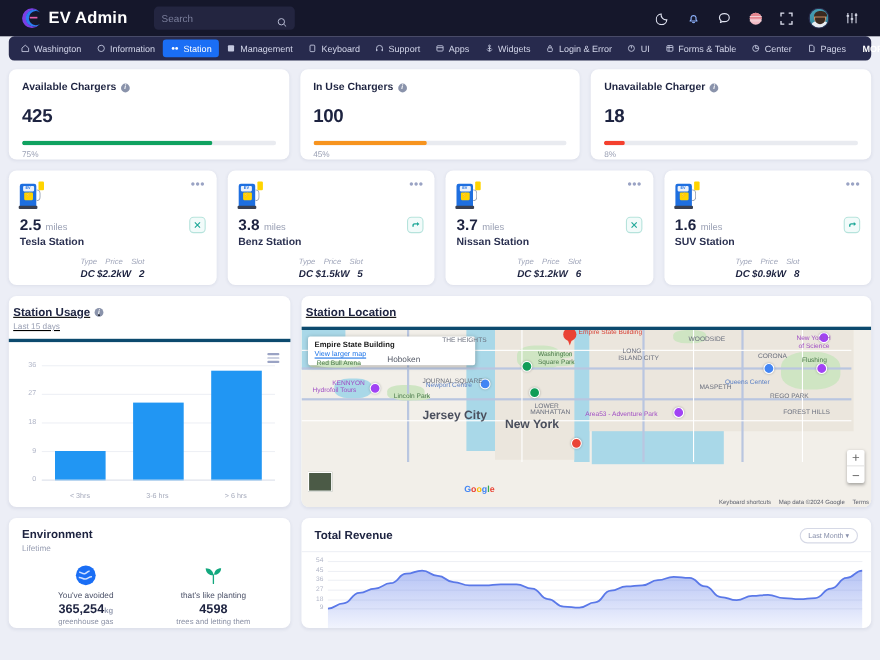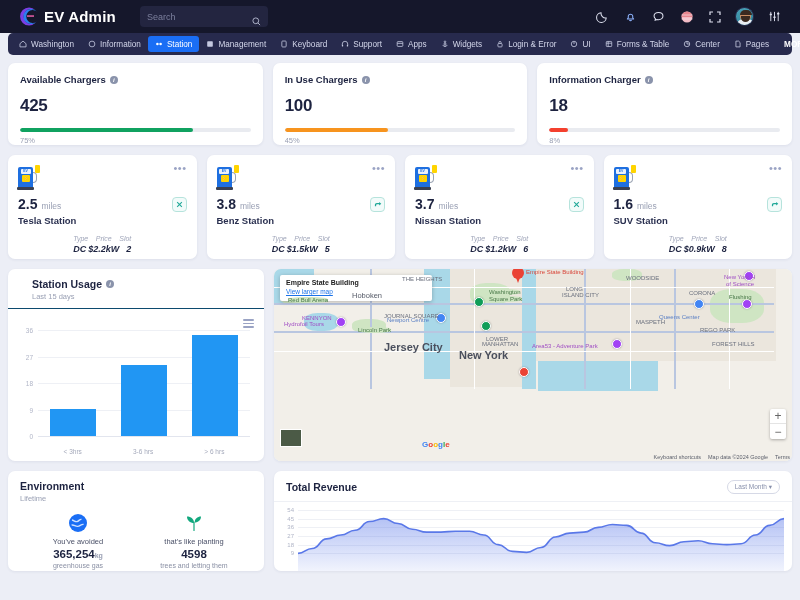--- a/index.html
+++ b/index.html
@@ -144,21 +144,21 @@
   .st-meta .col { display:flex; flex-direction: column; }
   .st-meta .col.c { align-items:center; }
   .st-meta .col.r { align-items:flex-end; }
   .st-meta .lbl { font-size: 7px; color:#a0a6ba; }
   .st-meta .val { font-size: 9px; font-weight: 700; color:#1d2340; margin-top:2px;}
 
   
   .mid-row { margin-bottom: 10px; }
   .usage-card { width: 256px; height: 192px; display:flex; flex-direction:column;}
   .map-card { flex: 1; height: 192px; display:flex; flex-direction:column; overflow:hidden;}
-  .card-head { padding: 9px 12px 7px 24px; border-bottom: 1px solid #0c4a6e;}
+  .card-head { padding: 9px 12px 7px 4px; border-bottom: 3px solid #0c4a6e; text-decoration: underline;}
   .card-title { font-size: 10.5px; font-weight: 700; color:#1d2340; display:flex; align-items:center; gap:4px;}
   .card-sub { font-size: 7.5px; color:#9aa0b4; margin-top:2px;}
 
   .usage-body { flex:1; position: relative; padding: 8px 8px 4px 8px;}
   .hamb { position:absolute; right: 10px; top: 10px; cursor:pointer;}
   .hamb span { display:block; width: 11px; height:1.6px; background:#9aa3c4; margin-bottom:2px; border-radius:1px;}
   .bchart { position:absolute; left: 8px; right: 10px; top: 22px; bottom: 4px;}
   .bc-plot { position:absolute; left: 22px; right: 4px; top: 0; bottom: 20px;}
   .gridline { position:absolute; left:0; right:0; height:1px; background:#eef0f5;}
   .ylab { position:absolute; right: 100%; margin-right: 5px; font-size: 6.5px; color:#b0b5c7; transform: translateY(-50%); white-space:nowrap;}
@@ -438,21 +438,21 @@
         <span class="stat-num">100</span>
       </div>
       <div class="bar-track">
         <div class="bar-fill" style="width: 45%; background: rgb(247, 148, 30);"></div>
       </div>
       <div class="bar-pct">45%</div>
     </div>
 
     <div class="card stat-card">
       <div class="stat-title">
-        <span>Information Charger</span>
+        <span>Unavailable Charger</span>
         <span class="info-dot">i</span>
       </div>
       <div class="stat-mid">
         <span class="stat-num">18</span>
       </div>
       <div class="bar-track">
         <div class="bar-fill" style="width: 8%; background: rgb(244, 64, 46);"></div>
       </div>
       <div class="bar-pct">8%</div>
     </div>
@@ -656,20 +656,23 @@
           <div class="xlabs" id="bc-xlabs">
               <span class="xlab">&lt; 3hrs</span>
               <span class="xlab">3-6 hrs</span>
               <span class="xlab">&gt; 6 hrs</span>
             </div>
         </div>
       </div>
     </div>
 
     <div class="card map-card">
+      <div class="card-head">
+        <div class="card-title">Station Location</div>
+      </div>
       <div class="map-body">
         <div class="map-bg"></div>
 
         <div class="water" style="left:150px;top:0;width:26px;height:110px;"></div>
         <div class="water" style="left:248px;top:0;width:14px;height:120px;"></div>
         <div class="water" style="left:0;top:0;width:40px;height:36px;border-radius:0 0 40% 0;"></div>
         <div class="water" style="left:30px;top:44px;width:34px;height:18px;border-radius:40%;"></div>
         <div class="water" style="left:264px;top:88px;width:120px;height:34px;"></div>
 
         <div class="urban" style="left:176px;top:0;width:72px;height:118px;"></div>

